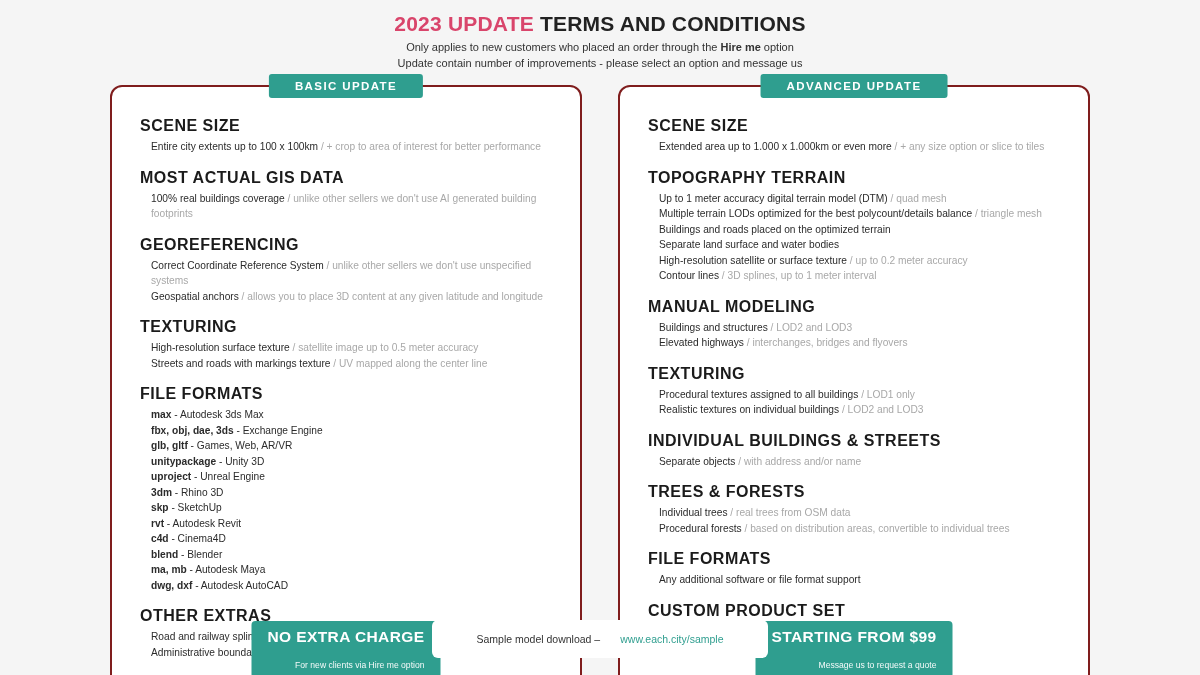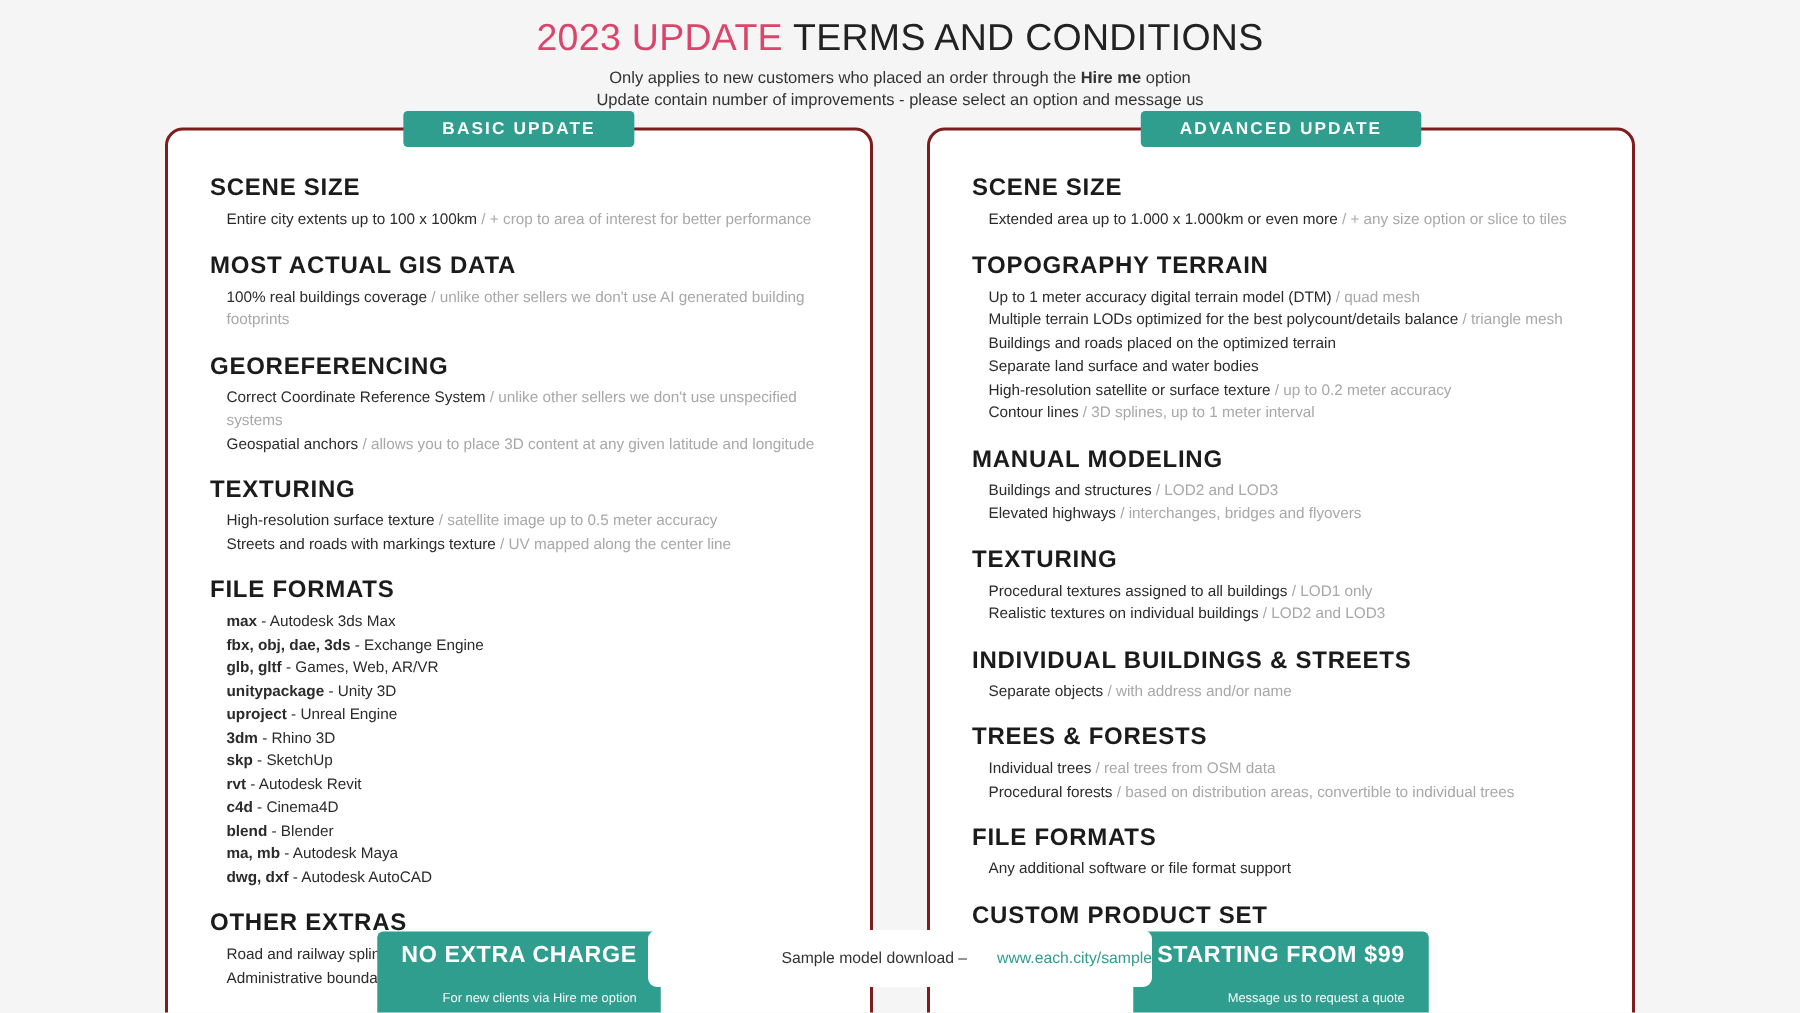--- a/index.html
+++ b/index.html
@@ -9,22 +9,22 @@
     background: #f5f5f5;
     font-family: "Liberation Sans", sans-serif;
     color: #2b2b2b;
     overflow: hidden;
   }
   .page { position: relative; width: 1200px; height: 675px; }
 
   
   .header { text-align: center; padding-top: 12px; }
   .header-title {
-    font-size: 25px;
-    font-weight: normal;
+    font-size: 21px;
+    font-weight: bold;
     letter-spacing: 0.2px;
     line-height: 1.1;
   }
   .header-title .hl { color: #d9456b; }
   .header-title .rest { color: #222; }
   .header-sub {
     font-size: 11px;
     color: #333;
     margin-top: 5px;
     line-height: 1.45;
@@ -110,21 +110,21 @@
     position: absolute;
     left: 50%;
     transform: translateX(-50%);
     bottom: 17px;
     width: 336px;
     height: 38px;
     background: #ffffff;
     border-radius: 6px;
     display: flex;
     align-items: center;
-    justify-content: flex-end;
+    justify-content: center;
     font-size: 10.5px;
     color: #333;
   }
   .bottom-bar a {
     color: #2f9e8f;
     text-decoration: none;
     margin-left: 20px;
   }
 </style>
 </head>

